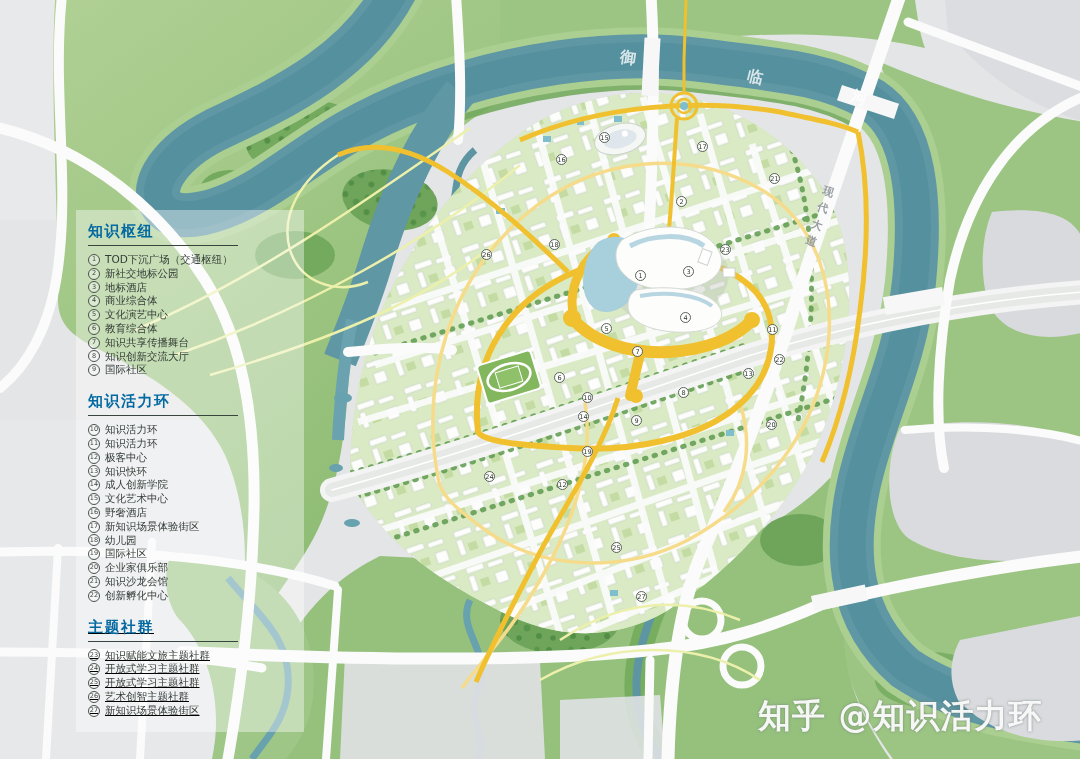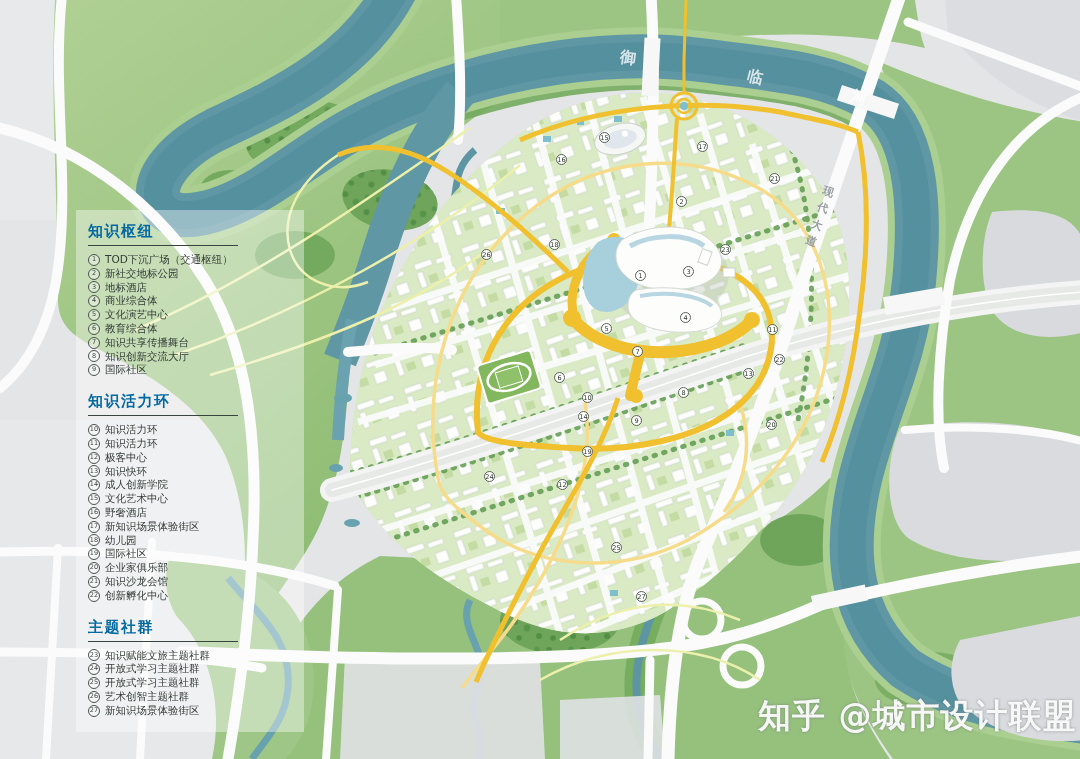--- a/index.html
+++ b/index.html
@@ -3,21 +3,21 @@
 <meta charset="utf-8">
 <style>
   html,body{margin:0;padding:0;background:#888;}
   .stage{position:relative;width:1080px;height:759px;overflow:hidden;background:#e4e5e7;
          font-family:"DejaVu Sans","Liberation Sans",sans-serif;}
   .map-svg{position:absolute;left:0;top:0;}
   
   .legend{position:absolute;left:76px;top:210px;width:206px;padding:12px 10px 14px 12px;
           background:rgba(255,255,255,.40);}
   .legend-section{margin-bottom:15px;}
-  .legend-section:last-child{margin-bottom:0;}
+  .legend-section:last-child{margin-bottom:0;text-decoration:underline;}
   .legend-title{font-size:15px;font-weight:bold;color:#0369a1;letter-spacing:1.5px;
                 border-bottom:1.6px solid #38443e;padding-bottom:4px;margin-bottom:7px;width:150px;}
   .legend-item{display:flex;align-items:center;gap:5px;font-size:10.5px;color:#333c37;
                line-height:13.8px;white-space:nowrap;}
   .lnum{flex:0 0 auto;width:10px;height:10px;border:1px solid #49534d;border-radius:50%;
         display:inline-flex;align-items:center;justify-content:center;
         font-size:6.5px;color:#39423d;background:rgba(255,255,255,.35);}
   
   .marker{position:absolute;width:11px;height:11px;margin:-6px 0 0 -6px;border-radius:50%;
           background:rgba(255,255,255,.95);border:1px solid #59615a;box-sizing:border-box;
@@ -285,21 +285,21 @@
       <div class="marker" style="left: 490px; top: 477px;">24</div>
       <div class="marker" style="left: 617px; top: 548px;">25</div>
       <div class="marker" style="left: 487px; top: 255px;">26</div>
       <div class="marker" style="left: 642px; top: 597px;">27</div>
     </div>
 
 <span class="river-char" style="left:620px;top:48px;transform:rotate(8deg)">御</span>
 <span class="river-char" style="left:747px;top:67px;transform:rotate(14deg)">临</span>
 <span class="river-char" style="left:851px;top:88px;transform:rotate(22deg)">河</span>
 <span class="road-label">现代大道</span>
-<div class="watermark">知乎 @城市设计联盟</div>
+<div class="watermark">知乎 @知识活力环</div>
 
 <div class="legend" id="legend">
       <div class="legend-section">
         <div class="legend-title">知识枢纽</div>
         <div class="legend-item">
           <span class="lnum">1</span>
           <span>TOD下沉广场（交通枢纽）</span>
         </div>
         <div class="legend-item">
           <span class="lnum">2</span>

